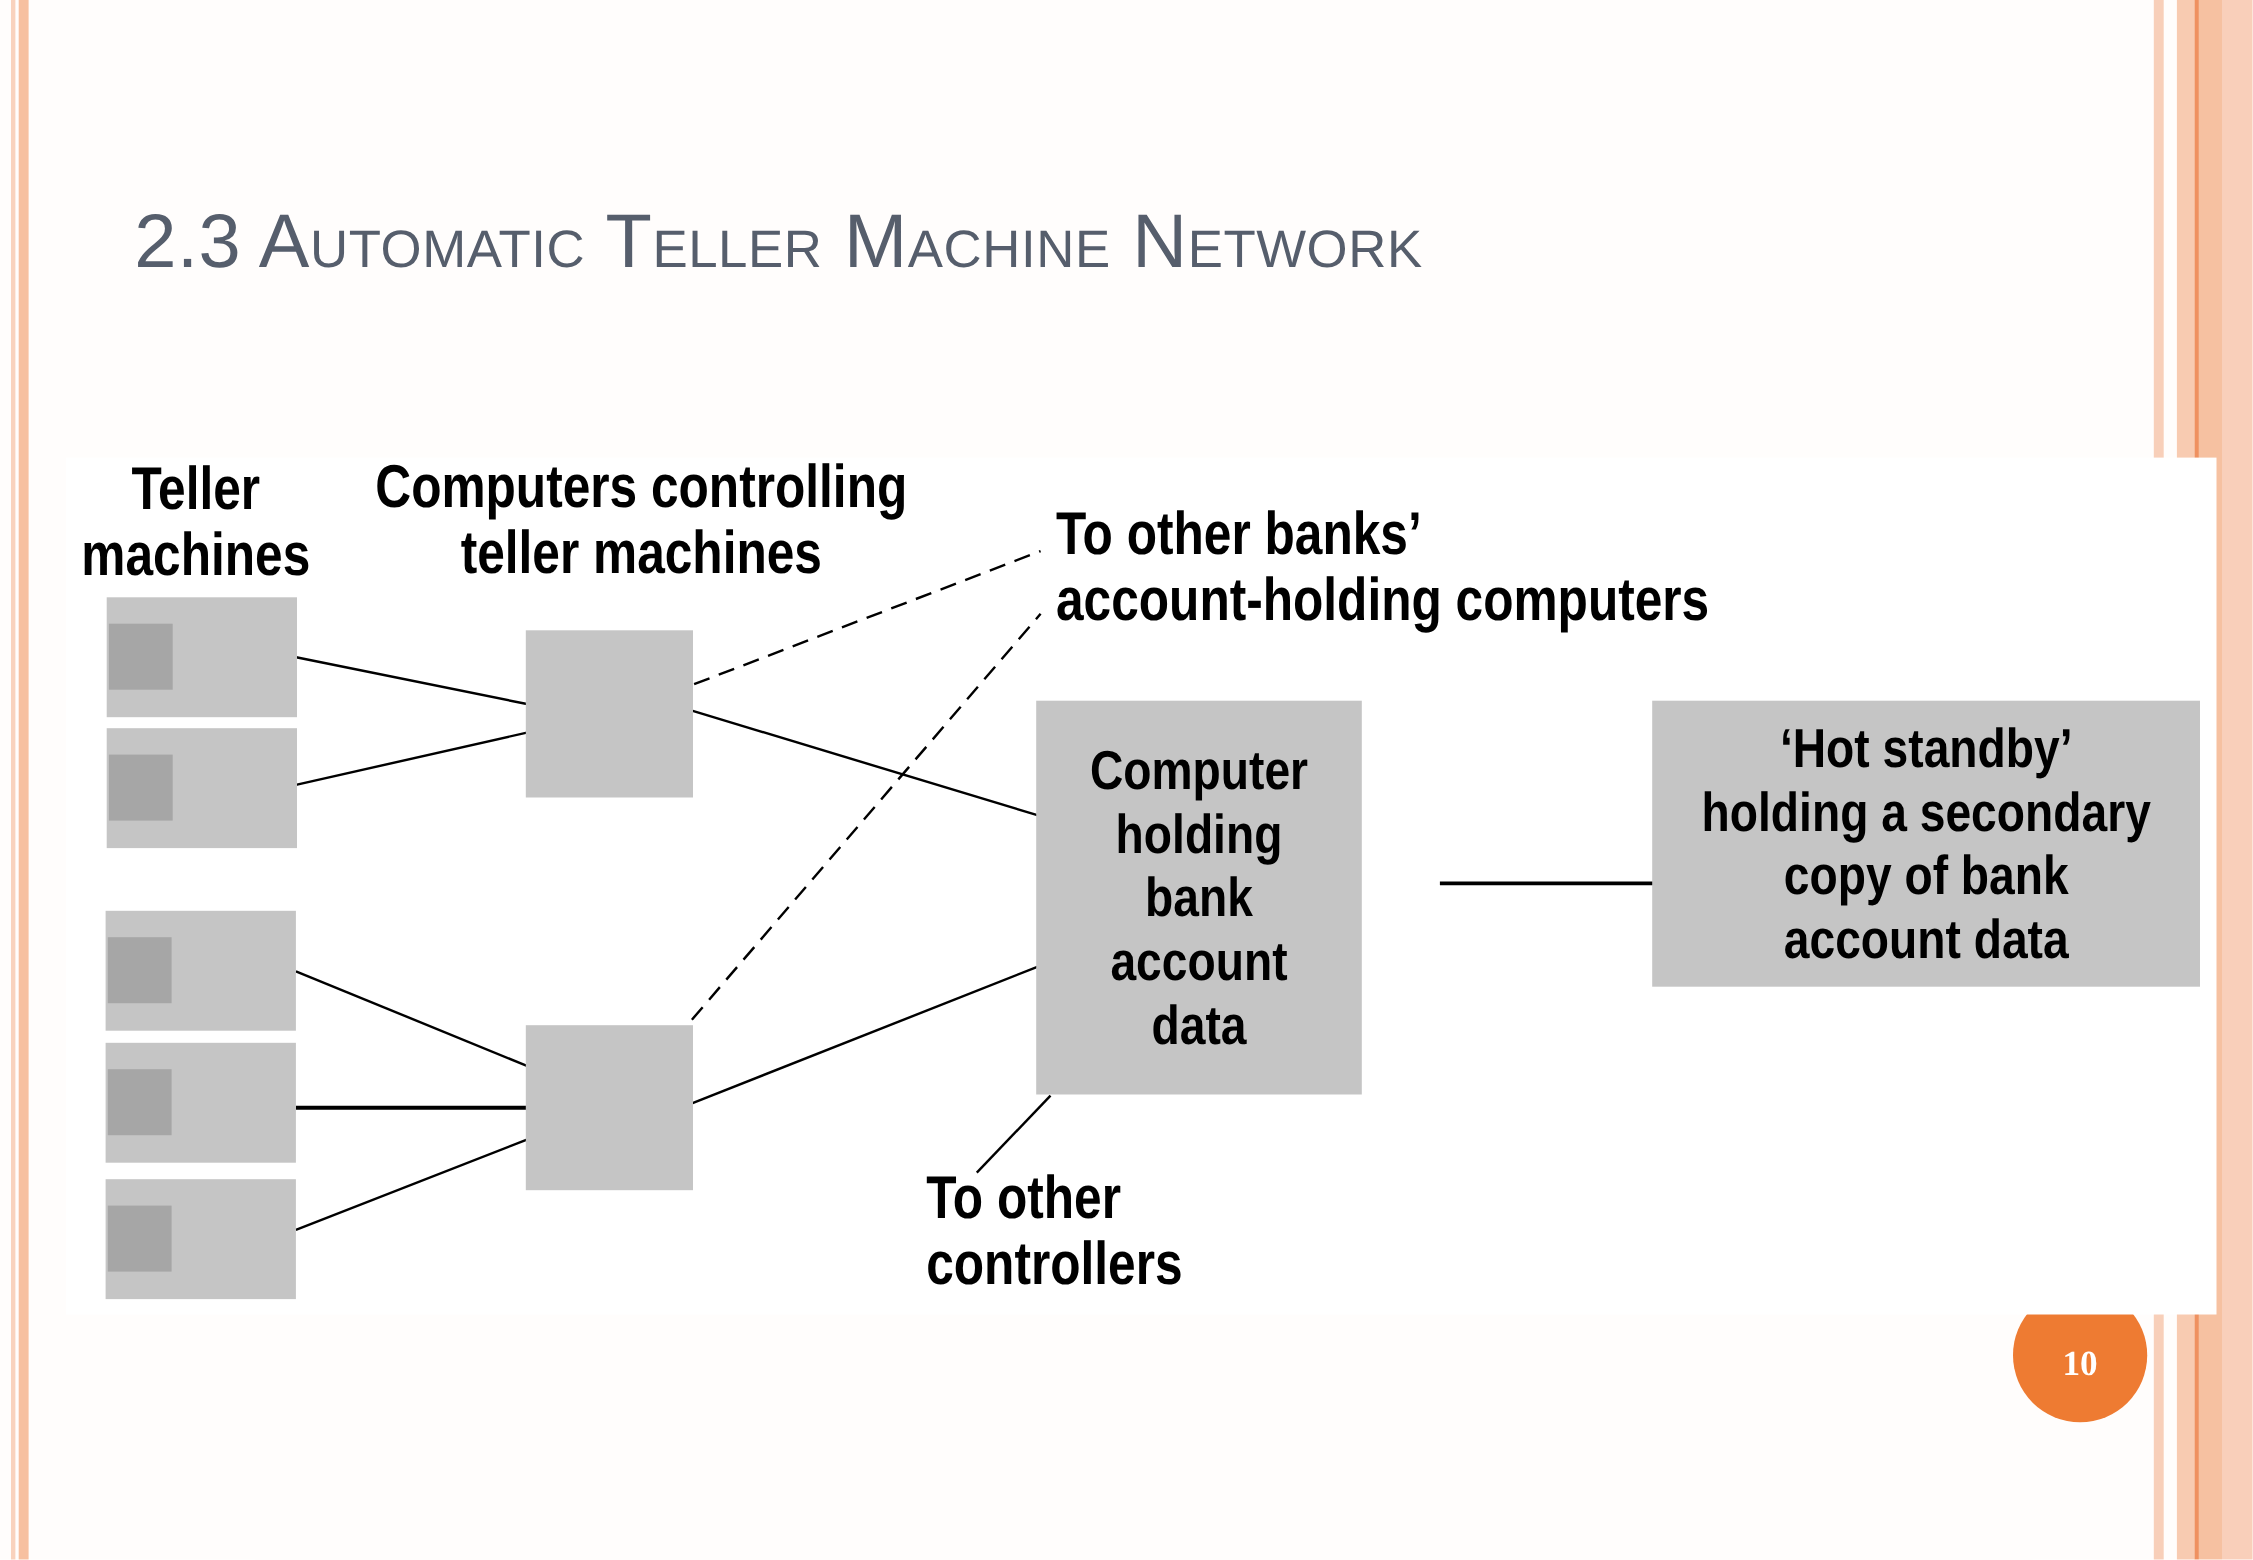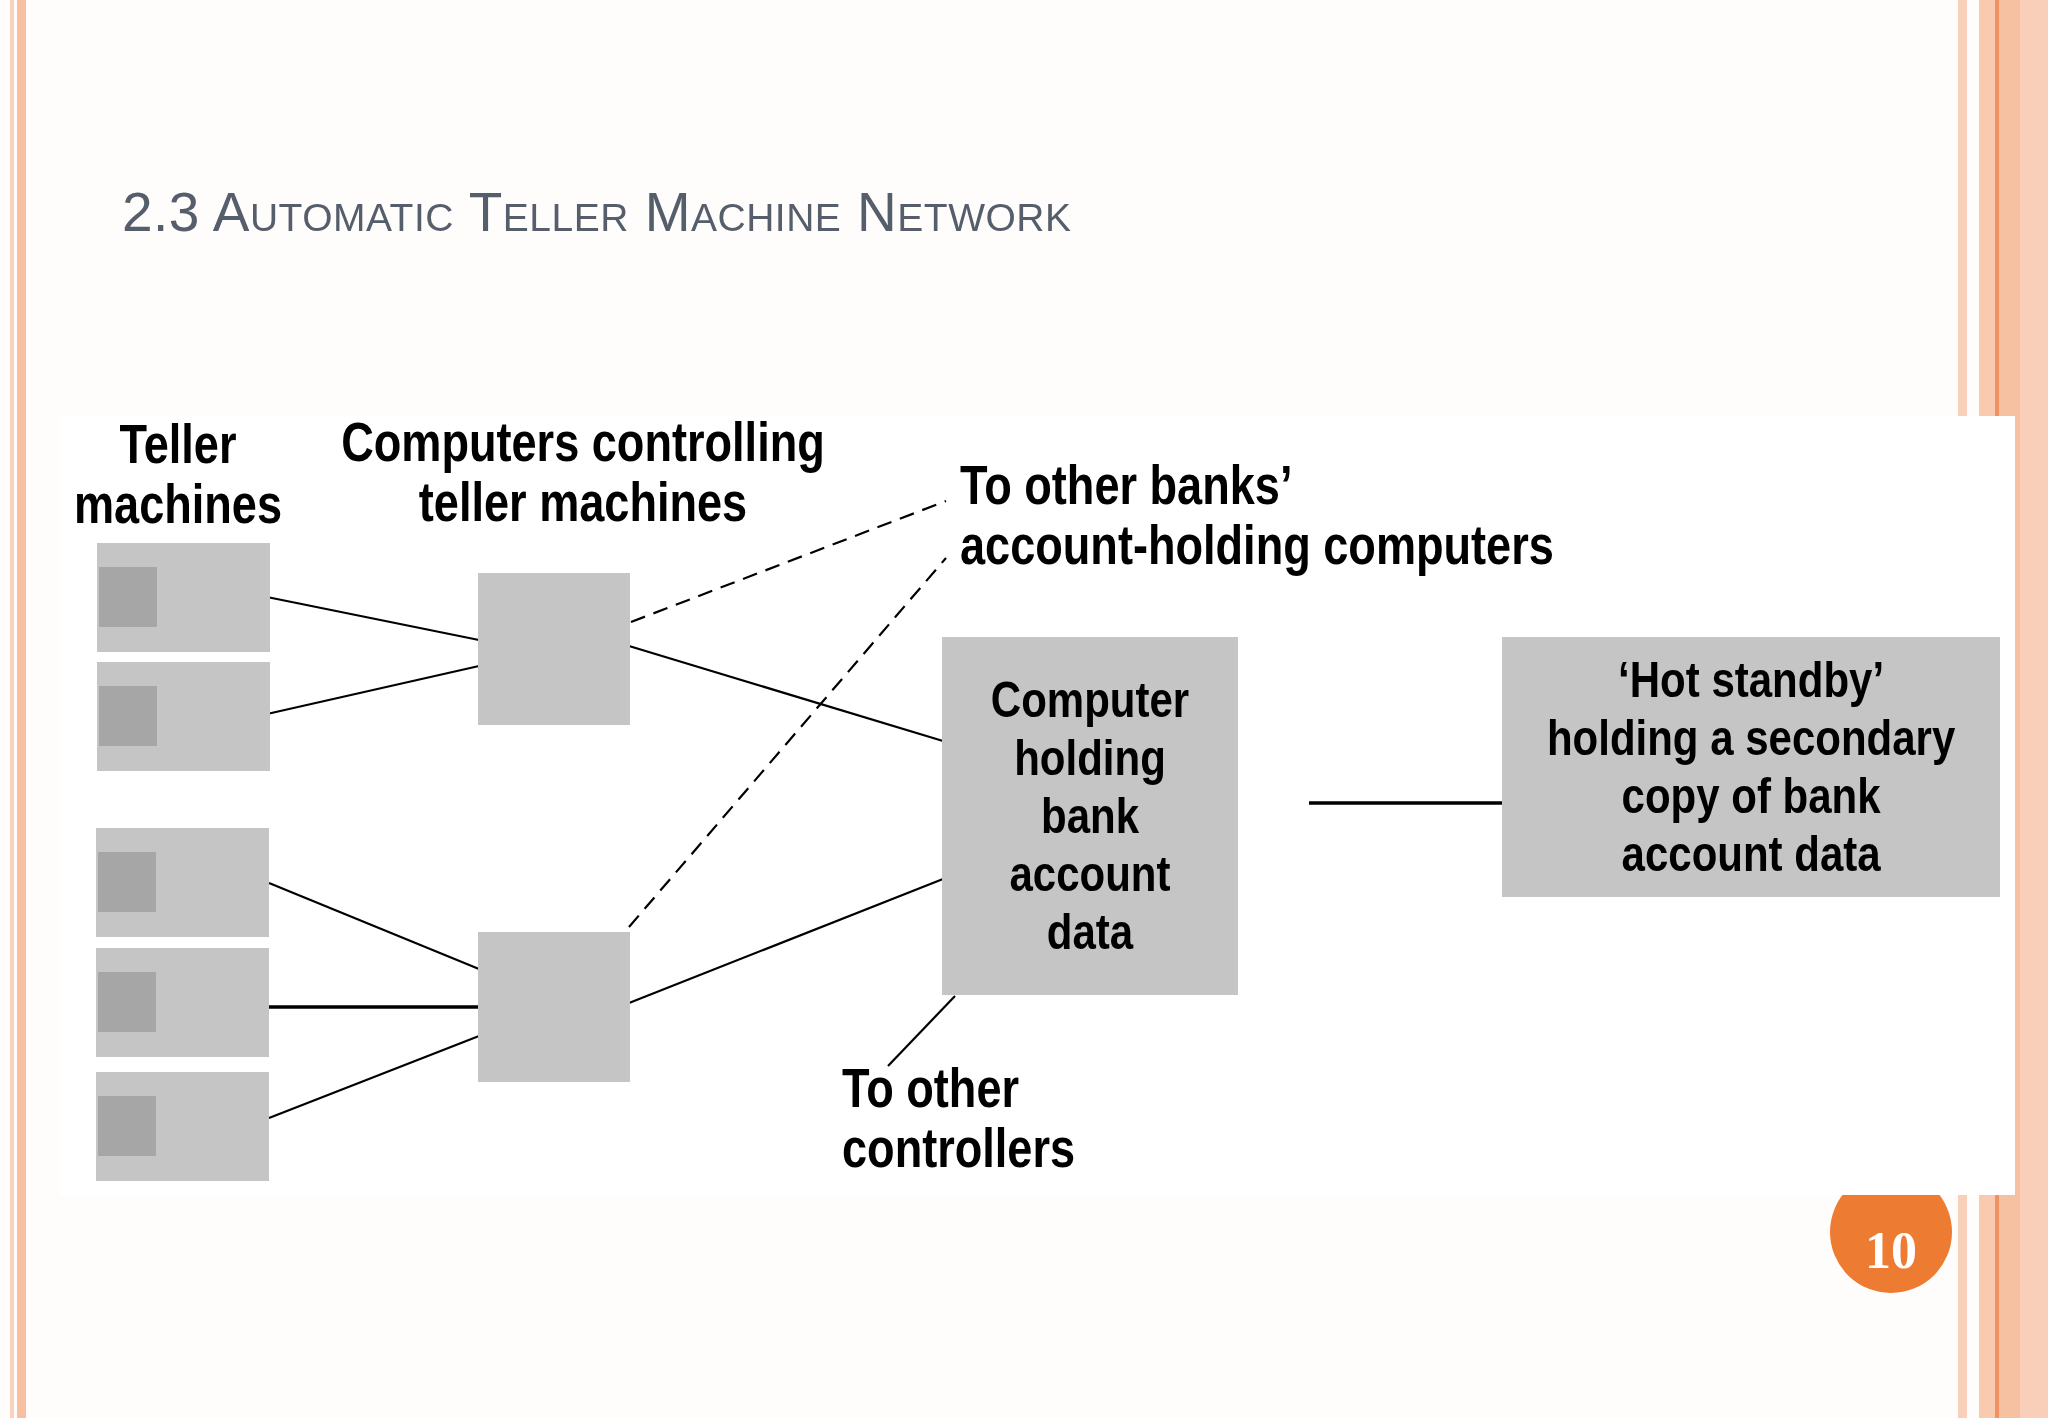--- a/index.html
+++ b/index.html
@@ -19,33 +19,33 @@
   .stripe-r5{left:2020px; width:28px; background:#f9cfba;}
 
   
   .page-badge{
     position:absolute; left:1830px; top:1171px; width:122px; height:122px;
     border-radius:50%; background:#ee7b32; z-index:2;
   }
   .page-num{
     position:absolute; left:0; right:0; top:50px; text-align:center;
     font-family:"Liberation Serif", serif; font-weight:bold;
-    font-size:52px; color:#ffffff;
+    font-size:32px; color:#ffffff;
   }
 
   
   .panel{
     position:absolute; left:60px; top:416px; width:1955px; height:779px;
     background:#ffffff; z-index:3;
   }
 
   
   .title{
     position:absolute; left:122px; top:180px; margin:0; z-index:5;
-    font-size:55px; font-weight:400; font-variant:small-caps;
+    font-size:69px; font-weight:400; font-variant:small-caps;
     letter-spacing:0.5px; color:#565e6c; white-space:nowrap;text-align:center;
   }
 
   
   .wires{position:absolute; left:0; top:0; width:2048px; height:1418px; z-index:4;}
   .wires line{stroke:#000000; stroke-width:2.2;}
   .wires line.thick{stroke-width:3.5;}
   .wires line.dashed{stroke-dasharray:15 9;}
 
   

